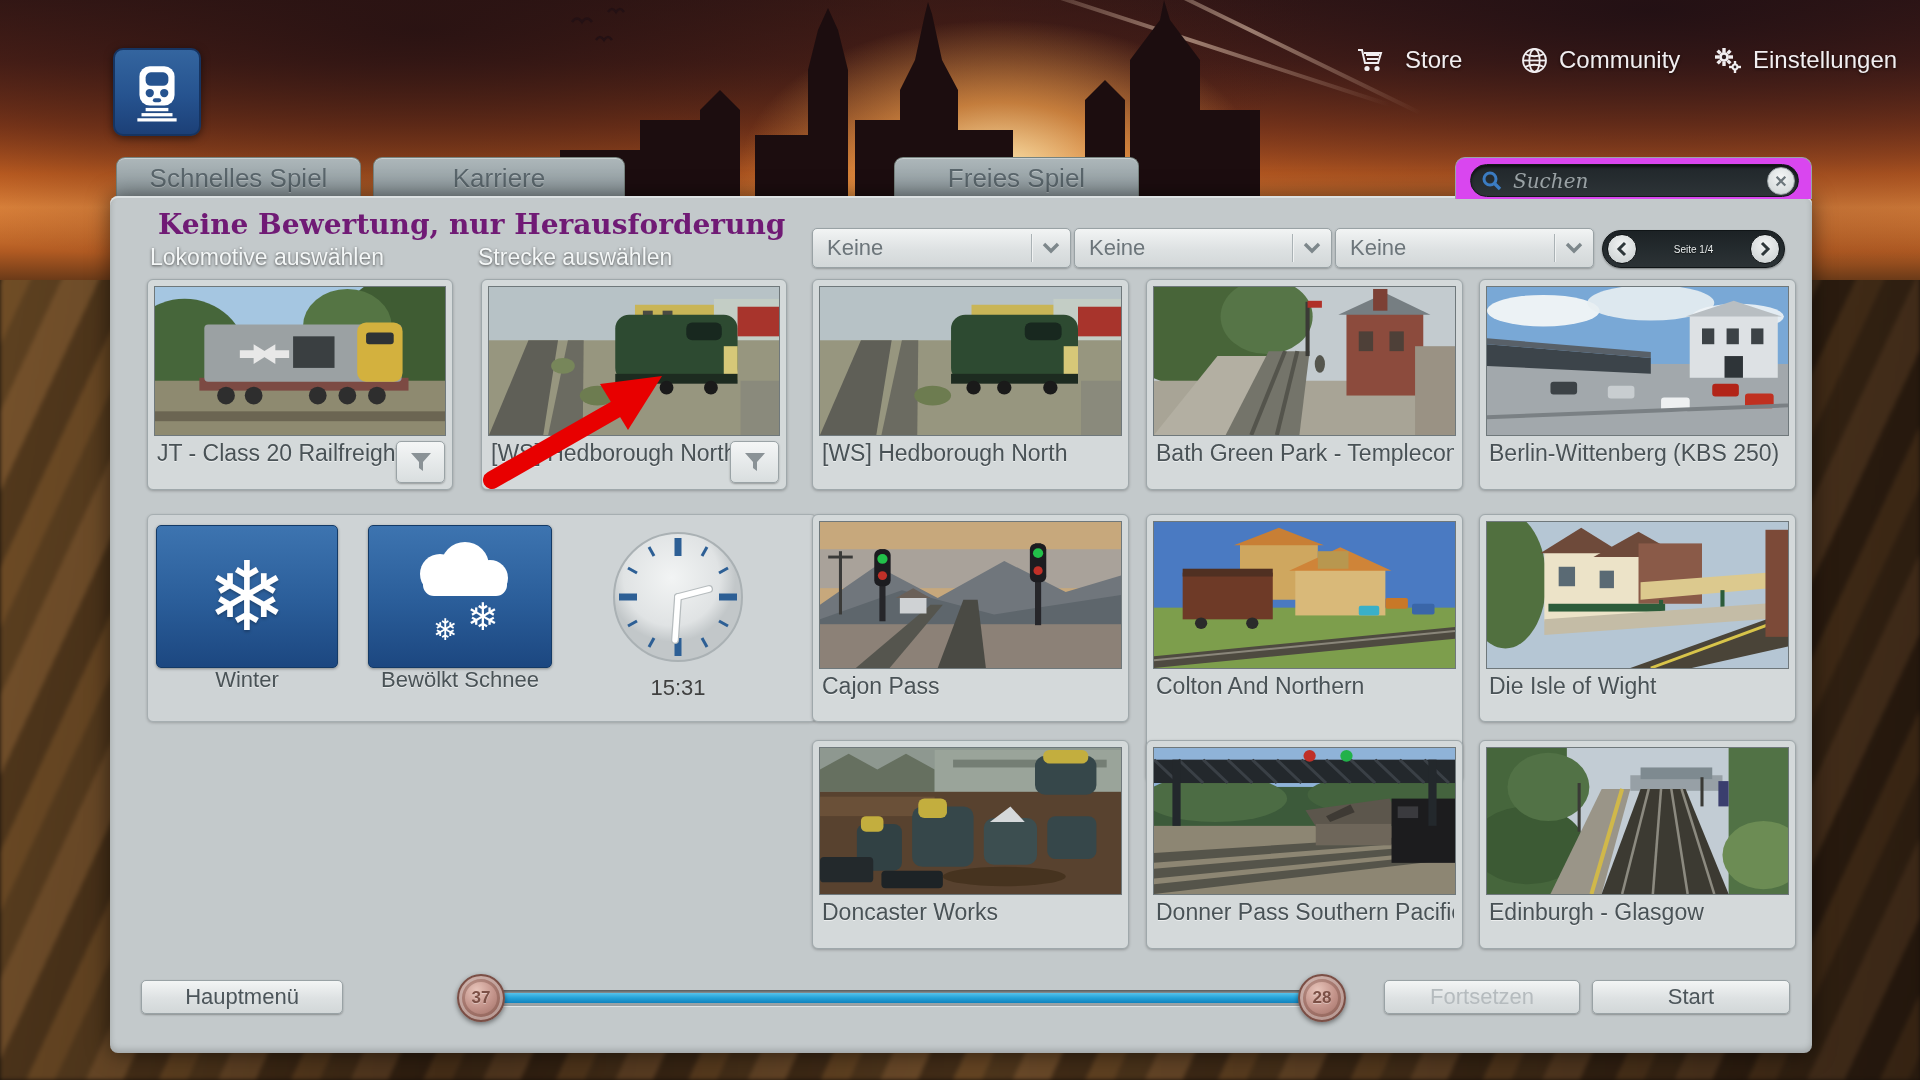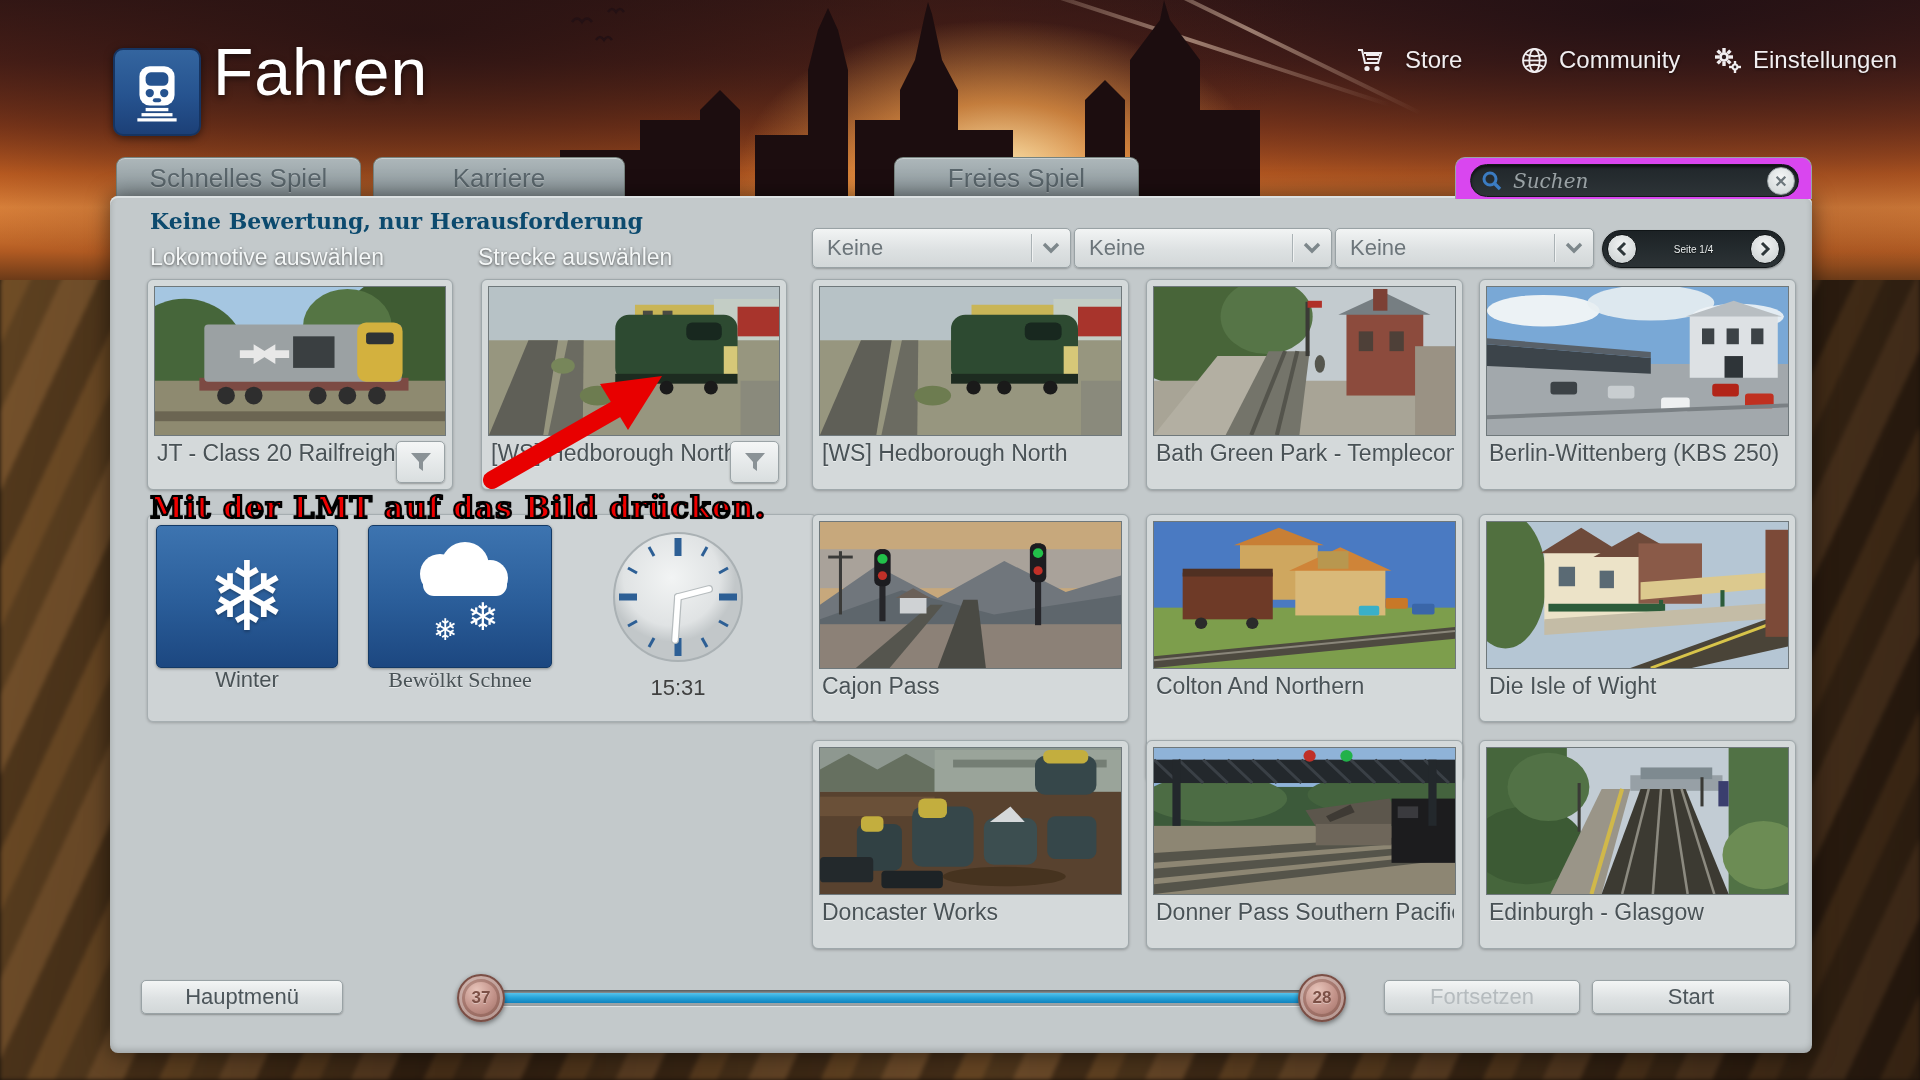--- a/index.html
+++ b/index.html
@@ -46,22 +46,22 @@
     background:linear-gradient(180deg,#20262a 0%,#2d3437 100%); border:1px solid #14191b;
     box-shadow:inset 0 2px 3px rgba(0,0,0,.6); display:flex; align-items:center; }
   .search-box .ph { font-family:"DejaVu Serif",serif; font-style:italic; font-size:20px; color:#9aa2a5; margin-left:10px; }
   .search-clear { position:absolute; right:3px; top:2px; width:28px; height:28px; border-radius:50%;
     background:radial-gradient(circle at 50% 35%, #f4f6f6, #ccd2d3); border:1px solid #9aa2a5;
     display:flex; align-items:center; justify-content:center; color:#6d777c; font-size:16px; font-weight:bold; cursor:pointer; }
 
   
   .panel { position:absolute; left:110px; top:196px; width:1702px; height:857px; background:#c3c9cb;
     border-radius:8px; box-shadow:0 0 22px rgba(0,0,0,.55), inset 0 2px 0 #dce1e2, inset 0 -3px 6px rgba(0,0,0,.18); z-index:4; }
-  .panel-heading { position:absolute; left:40px; top:12px; font-family:"DejaVu Serif",serif; font-weight:bold;
-    font-size:22px; color:#0c4a6e; }
+  .panel-heading { position:absolute; left:48px; top:12px; font-family:"DejaVu Serif",serif; font-weight:bold;
+    font-size:28px; color:#701a75; }
   .col-label { position:absolute; top:48px; font-size:23px; color:#f4f7f7; text-shadow:0 1px 3px rgba(0,0,0,.65); }
 
   .dropdown { position:absolute; top:32px; height:40px; border-radius:5px;
     background:linear-gradient(180deg,#f2f4f4 0%,#dde1e2 55%,#d2d7d8 100%); border:1px solid #99a2a5;
     box-shadow:0 1px 2px rgba(0,0,0,.25); display:flex; align-items:center; cursor:pointer; }
   .dropdown .val { font-size:22px; color:#6c757a; margin-left:14px; flex:1; }
   .dropdown .sep { width:1px; height:28px; background:#aab2b5; box-shadow:1px 0 0 #f0f2f2; }
   .dropdown .chev { width:38px; display:flex; align-items:center; justify-content:center; }
 
   .pager { position:absolute; left:1492px; top:34px; width:183px; height:38px; border-radius:19px;
@@ -155,21 +155,20 @@
       <circle cx="23" cy="31" r="4" fill="#26538f"></circle>
       <circle cx="37" cy="31" r="4" fill="#26538f"></circle>
       <rect x="26" y="36" width="8" height="4" rx="2" fill="#26538f"></rect>
       <g stroke="#ffffff" stroke-width="3.2">
         <line x1="19" y1="47" x2="41" y2="47"></line>
         <line x1="15" y1="52" x2="45" y2="52"></line>
         <line x1="11" y1="57" x2="49" y2="57"></line>
       </g>
     </svg>
   </div>
-  <div class="app-title">Fahren</div>
 
   <div class="topnav-item" style="left:1357px;gap:20px;">
     <svg width="28" height="26" viewBox="0 0 28 26">
       <g stroke="#f1eef0" stroke-width="2" fill="none">
         <path d="M1,3 h4 l3,13 h13 l3,-10 h-17"></path>
         <line x1="9" y1="8" x2="22" y2="8"></line>
           <line x1="10" y1="12" x2="21" y2="12"></line>
       </g>
       <circle cx="10" cy="21.5" r="2.6" fill="#f1eef0"></circle>
         <circle cx="20" cy="21.5" r="2.6" fill="#f1eef0"></circle>
@@ -363,21 +362,21 @@
           <g fill="#ffffff">
             <circle cx="45" cy="32" r="20"></circle>
             <circle cx="70" cy="24" r="24"></circle>
             <circle cx="95" cy="36" r="18"></circle>
             <rect x="28" y="32" width="84" height="22" rx="11"></rect>
           </g>
           <text x="38" y="98" font-size="30" fill="#ffffff" font-family="DejaVu Sans">❄</text>
           <text x="72" y="88" font-size="38" fill="#ffffff" font-family="DejaVu Sans">❄</text>
         </svg>
       </div>
-      <div class="wlabel" style="left:220px; width:184px;font-family:Liberation Serif, serif;">Bewölkt Schnee</div>
+      <div class="wlabel" style="left:220px; width:184px;">Bewölkt Schnee</div>
 
       <svg width="134" height="134" viewBox="0 0 134 134" style="position:absolute; left:463px; top:15px;">
         <defs>
           <radialGradient id="clockface" cx="45%" cy="35%">
             <stop offset="0%" stop-color="#f2f4f4"></stop>
               <stop offset="75%" stop-color="#e0e3e4"></stop>
               <stop offset="100%" stop-color="#c2c7c9"></stop>
           </radialGradient>
         </defs>
         <circle cx="67" cy="67" r="64" fill="url(#clockface)" stroke="#aab1b4" stroke-width="2"></circle>
@@ -652,19 +651,18 @@
       <span>28</span>
     </div>
     <div class="btn disabled" style="left:1274px; top:784px; width:196px;">
       <span>Fortsetzen</span>
     </div>
     <div class="btn" style="left:1482px; top:784px; width:198px;">
       <span>Start</span>
     </div>
   </div>
 
-  <div class="annot-text">Mit der LMT auf das Bild drücken.</div>
   <svg class="annot-arrow" width="235" height="130" viewBox="0 0 235 130">
     <line x1="22" y1="112" x2="148" y2="40" stroke="#e80000" stroke-width="18" stroke-linecap="round"></line>
     <polygon points="192,8 130,16 158,62" fill="#e80000"></polygon>
   </svg>
 
 </div>
 
 </body></html>

